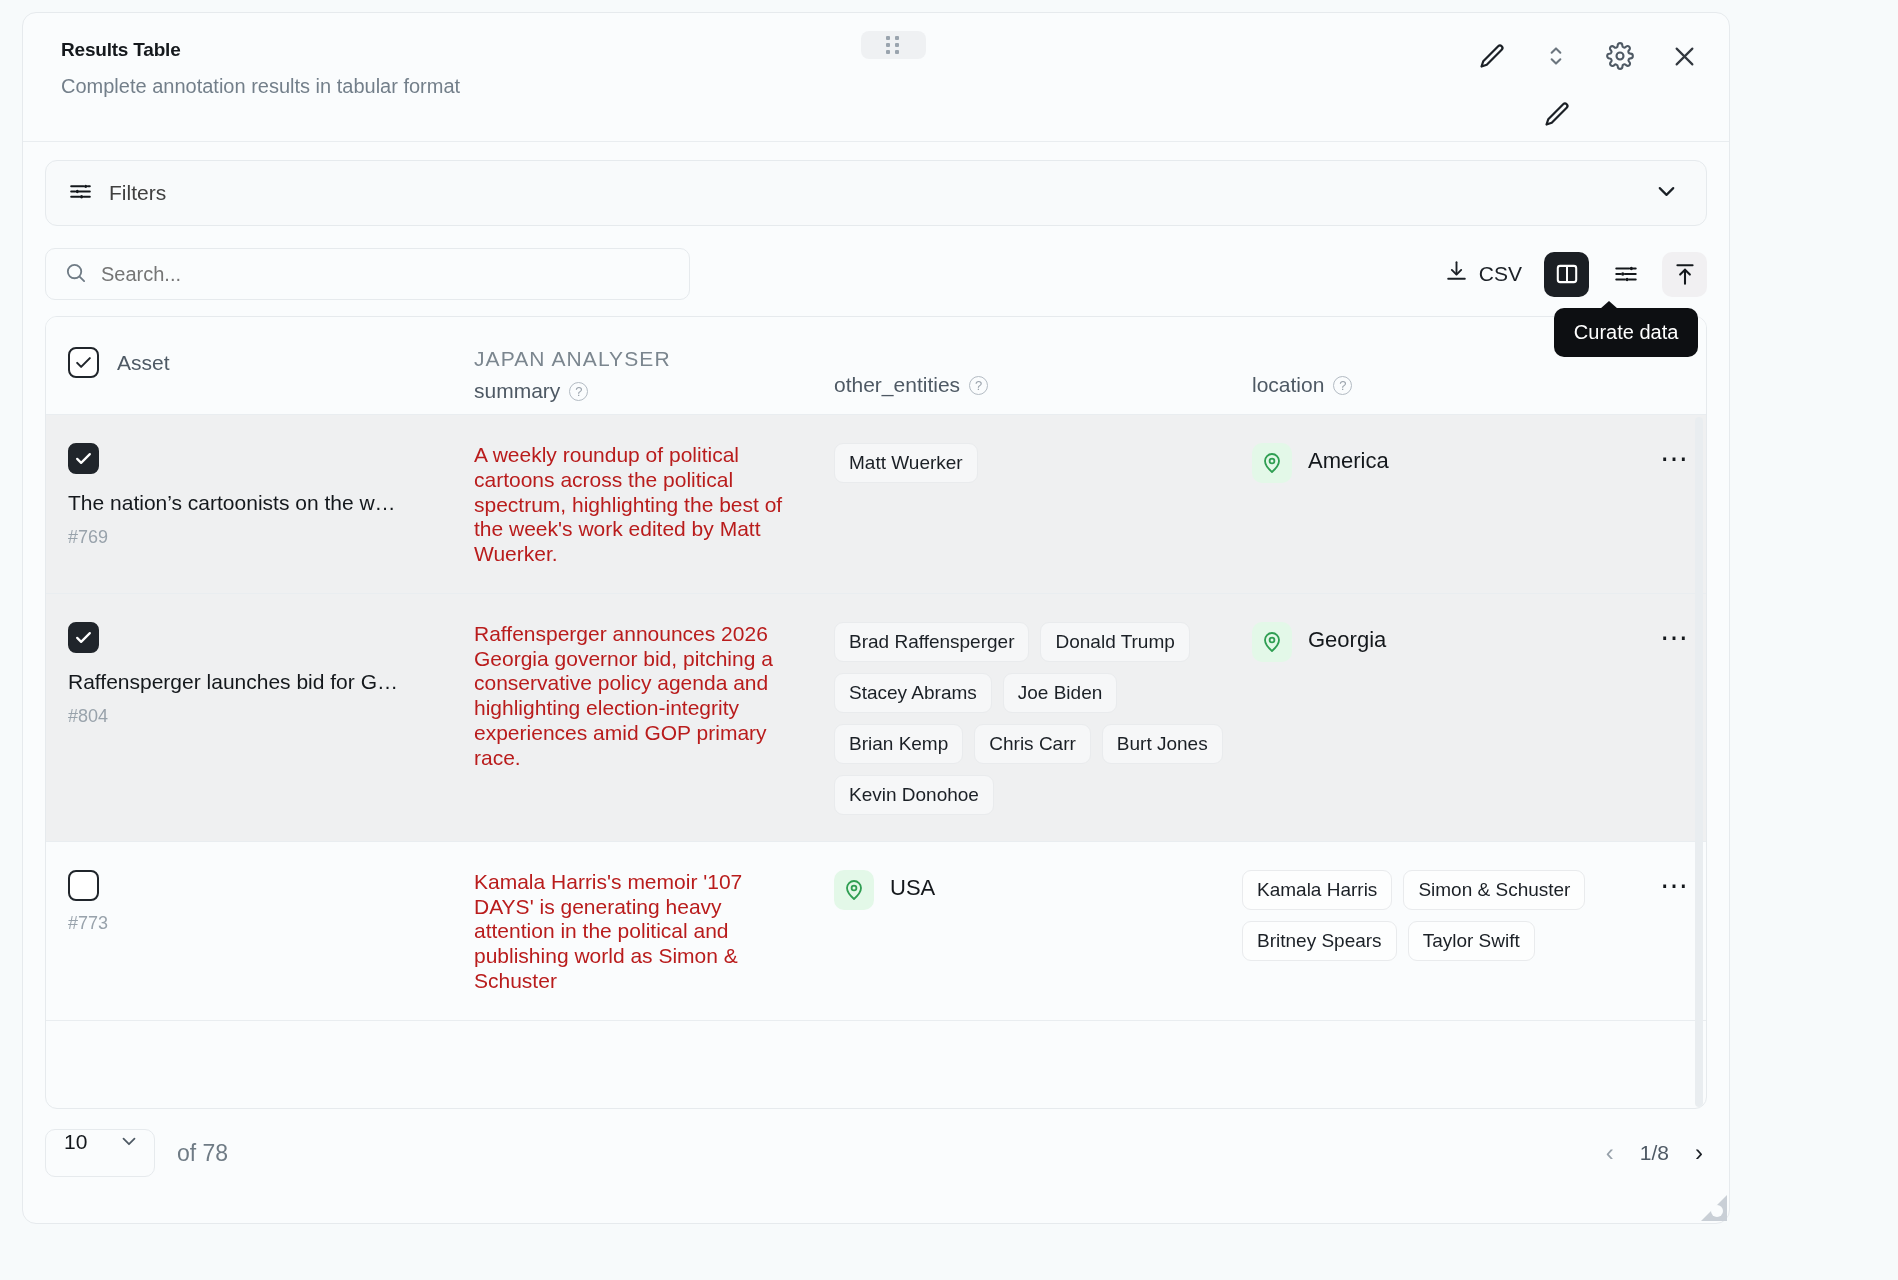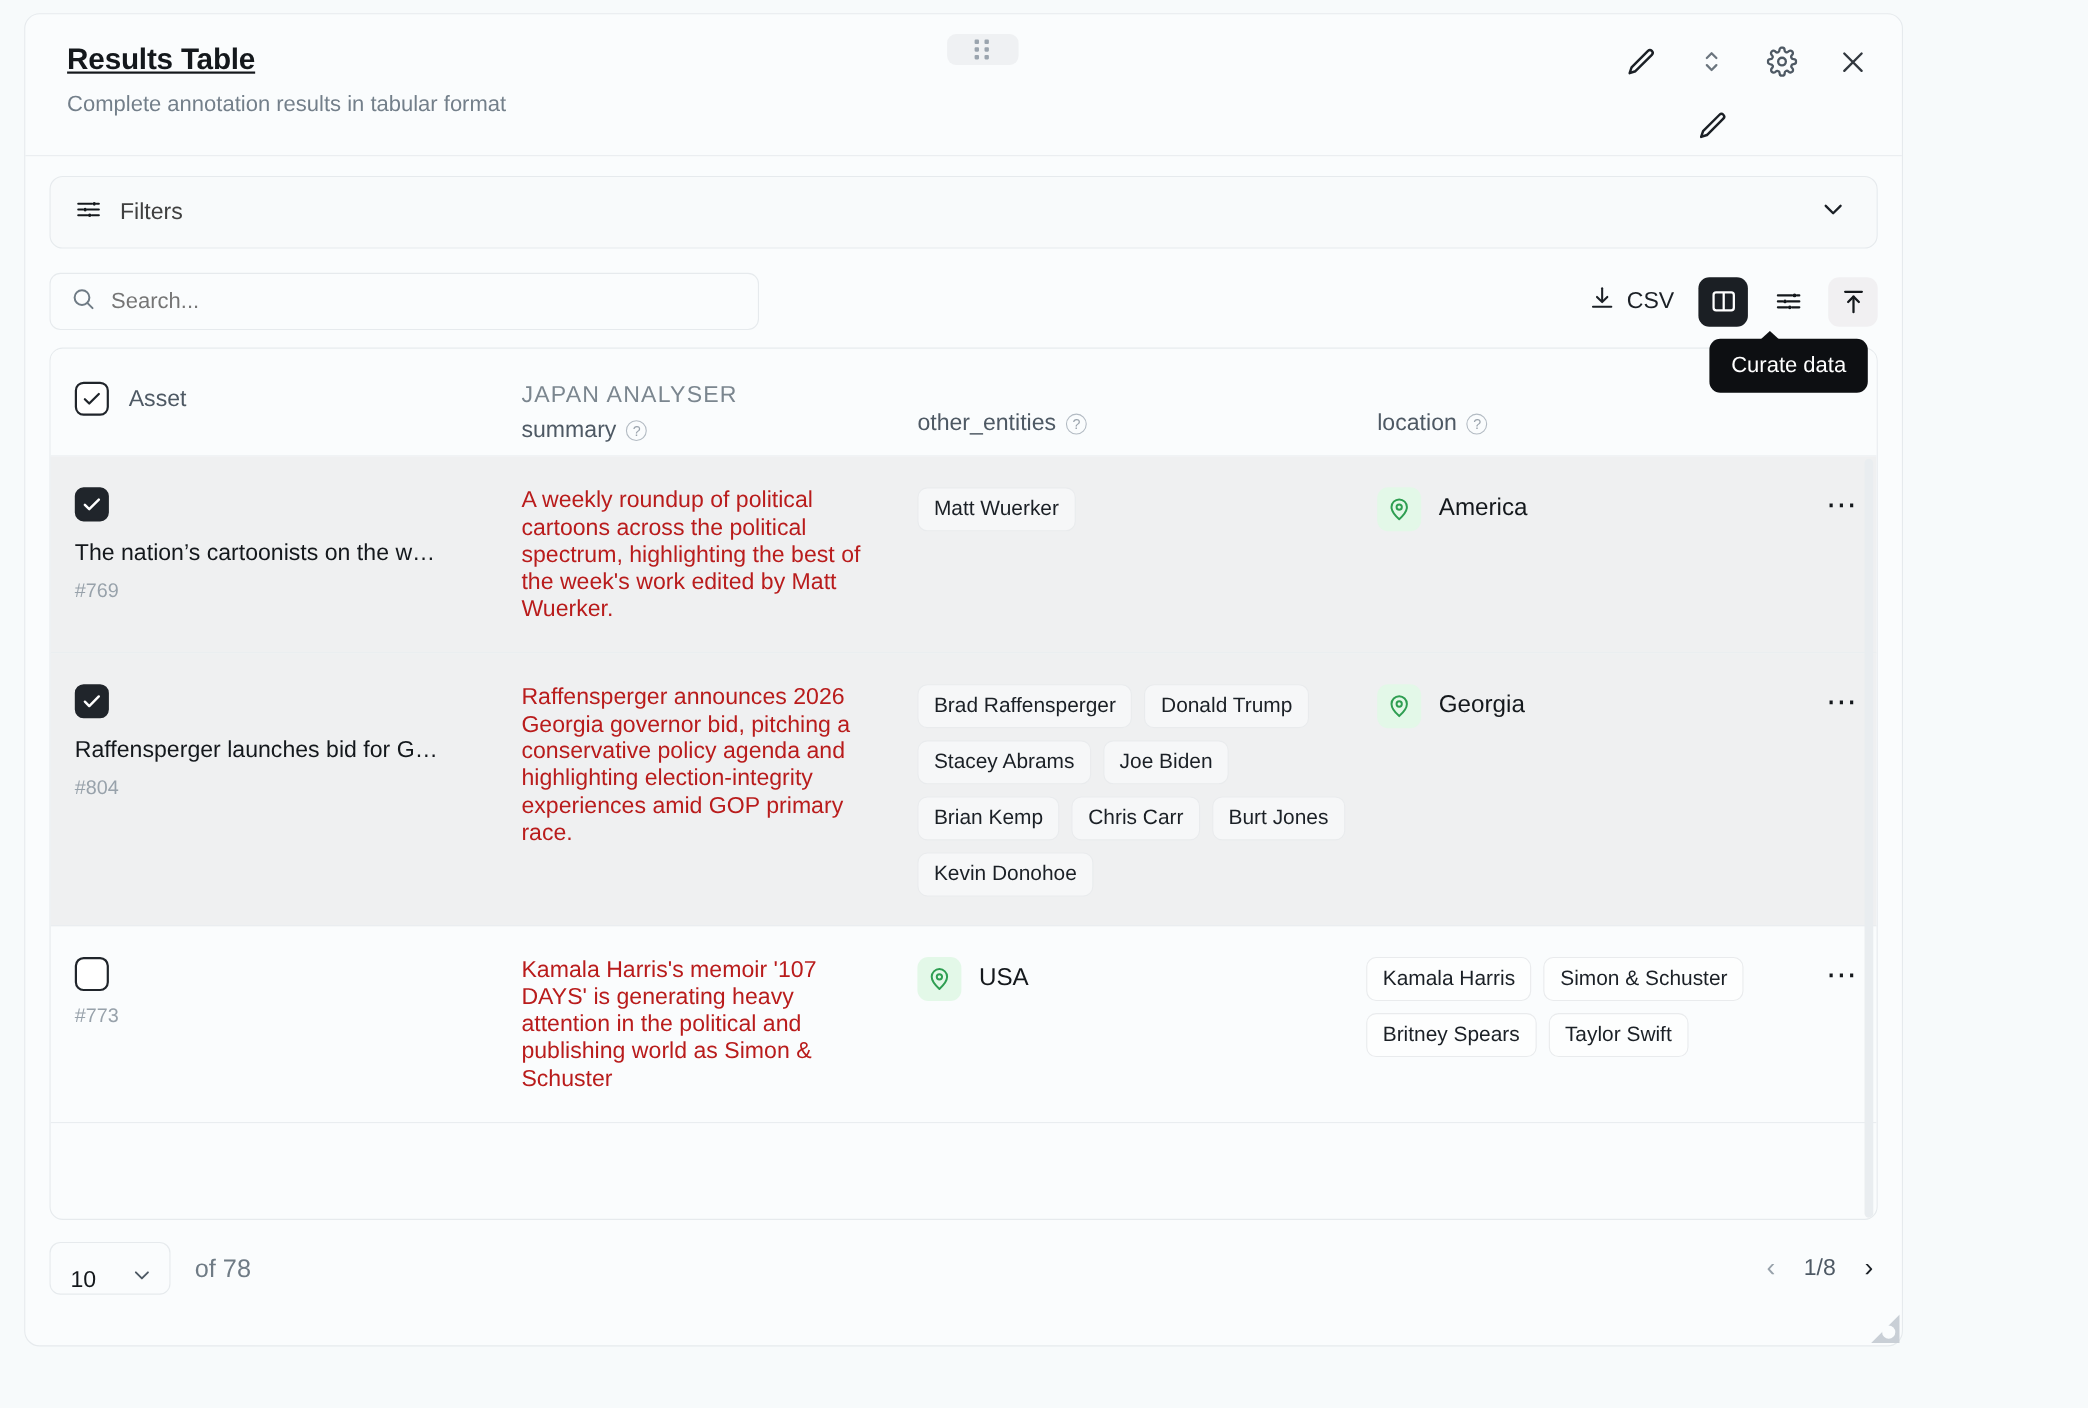--- a/index.html
+++ b/index.html
@@ -26,21 +26,21 @@
   }
   .drag-handle {
     position: absolute; left: 838px; top: 18px;
     width: 65px; height: 28px;
     background: #eff1f3; border-radius: 8px;
     display: flex; align-items: center; justify-content: center;
     cursor: grab;
   }
   .drag-dots { display: grid; grid-template-columns: 6px 6px; grid-gap: 3px; }
   .drag-dots i { width: 4px; height: 4px; background: #9aa4ae; border-radius: 1px; display:block; }
-  .card-title { font-size: 27px; font-weight: 700; color: #14181c; letter-spacing: -0.2px; text-decoration: underline; }
+  .card-title { font-size: 19px; font-weight: 700; color: #14181c; letter-spacing: -0.2px; }
   .card-sub { margin-top: 14px; font-size: 20px; color: #737f8a; }
   .hdr-icons { position: absolute; right: 28px; top: 26px; display: flex; align-items: center; gap: 30px; }
   .hdr-icons2 { position: absolute; right: 155px; top: 84px; }
   .ic-btn { width: 34px; height: 34px; display:flex; align-items:center; justify-content:center; cursor:pointer; background:none;border:none;}
   
   .filters-wrap { padding: 18px 22px 0 22px; }
   .filters-bar {
     height: 66px; border: 1px solid #e6eaed; border-radius: 12px;
     background: #f8fafb; display: flex; align-items: center;
     padding: 0 26px 0 22px; justify-content: space-between; cursor: pointer;
@@ -111,21 +111,21 @@
   .loc-cell { width: 408px; display: flex; align-items: flex-start; gap: 16px; }
   .pin-box { width: 40px; height: 40px; border-radius: 10px; background: #e3f8e8; display:flex; align-items:center; justify-content:center; flex-shrink:0;}
   .loc-name { font-size: 22px; color: #14181c; margin-top: 5px; }
   .act-cell { flex: 1; padding-top: 30px; }
   .dots { font-size: 28px; letter-spacing: 2px; color: #14181c; cursor: pointer; line-height: 1; background:none;border:none;}
   .vscroll { position: absolute; right: 3px; top: 100px; width: 8px; height: 690px; background: #e9edf0; border-radius: 4px; }
   
   .footer { display: flex; align-items: center; justify-content: space-between; padding: 20px 26px 0 22px; }
   .page-size {
     width: 110px; height: 48px; border: 1px solid #e6eaed; border-radius: 10px; background: #fafcfd;
-    display: flex; align-items: flex-end; justify-content: space-between; padding: 0 14px 0 18px;
+    display: flex; align-items: flex-start; justify-content: space-between; padding: 0 14px 0 18px;
     font-size: 21px; color: #14181c; cursor: pointer;
   }
   .of-total { font-size: 23px; color: #6f7b85; margin-left: 22px; }
   .pager { display: flex; align-items: center; gap: 26px; }
   .pg-arrow { font-size: 24px; color: #1b2026; cursor: pointer; background:none;border:none;font-family:inherit;line-height:1;}
   .pg-arrow.dim { color: #97a1aa; }
   .pg-num { font-size: 21px; color: #4e5964; }
   .resizer { position: absolute; right: 2px; bottom: 2px; width: 34px; height: 34px; cursor: nwse-resize; }
 </style>
 </head>

